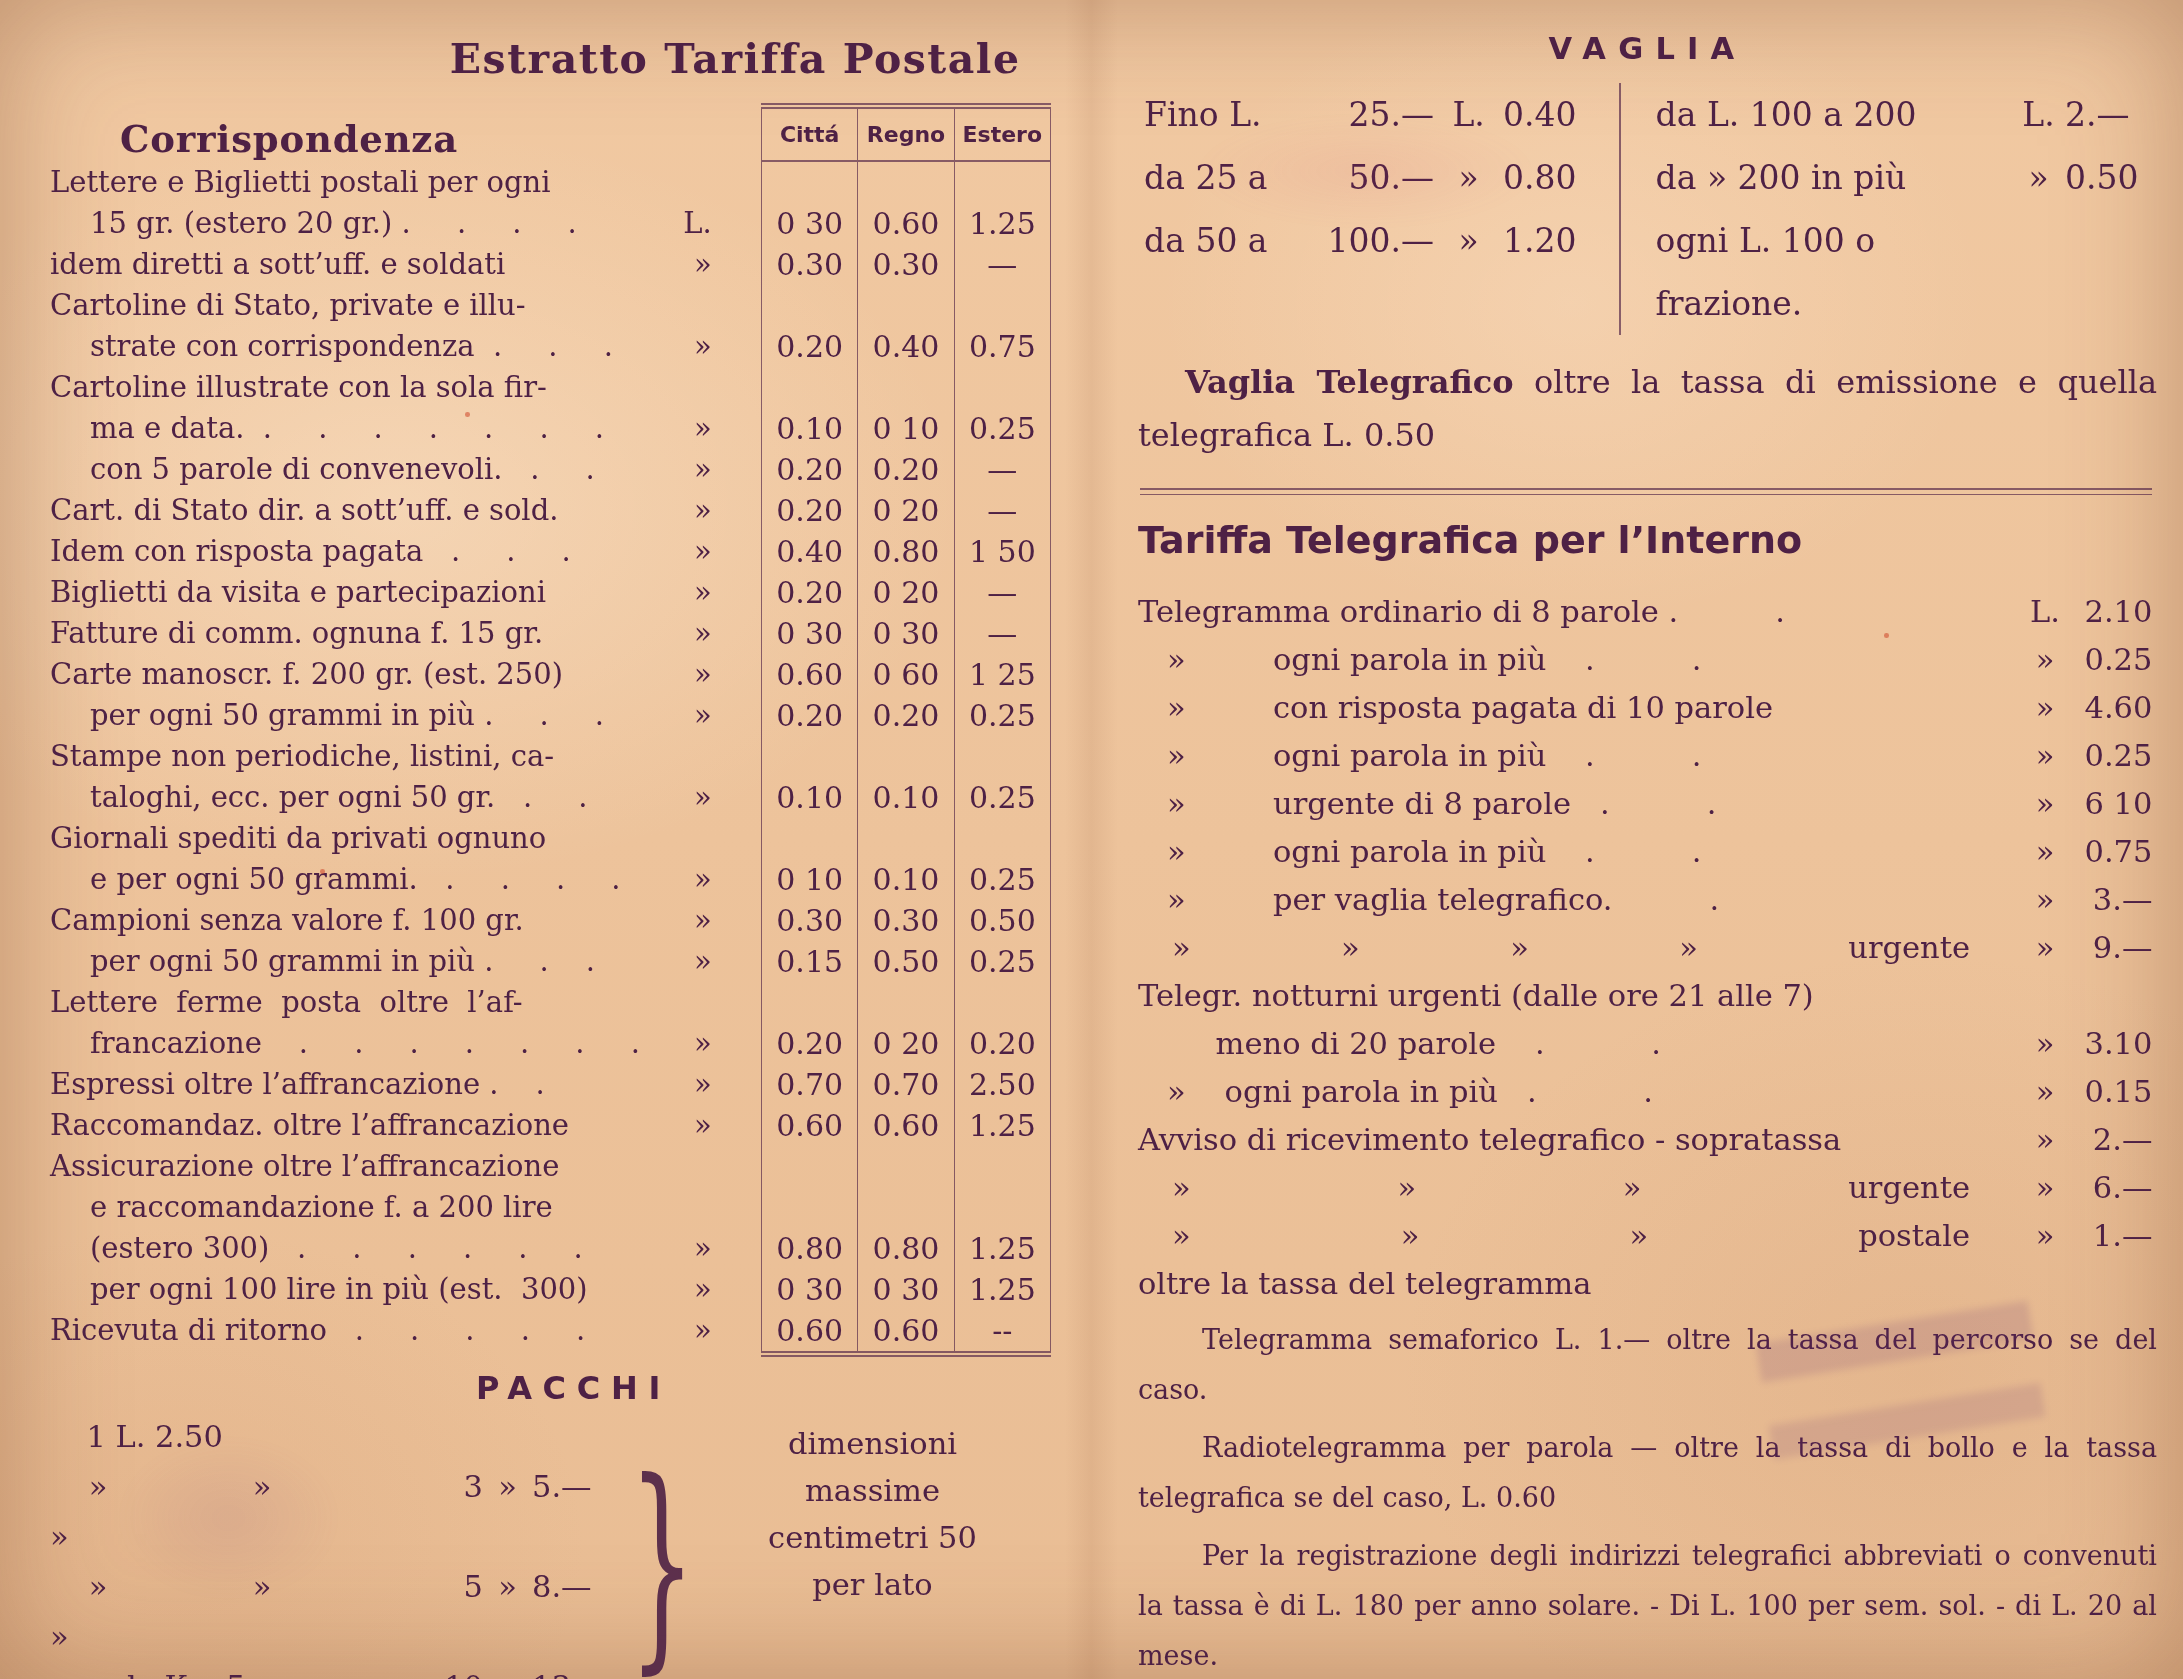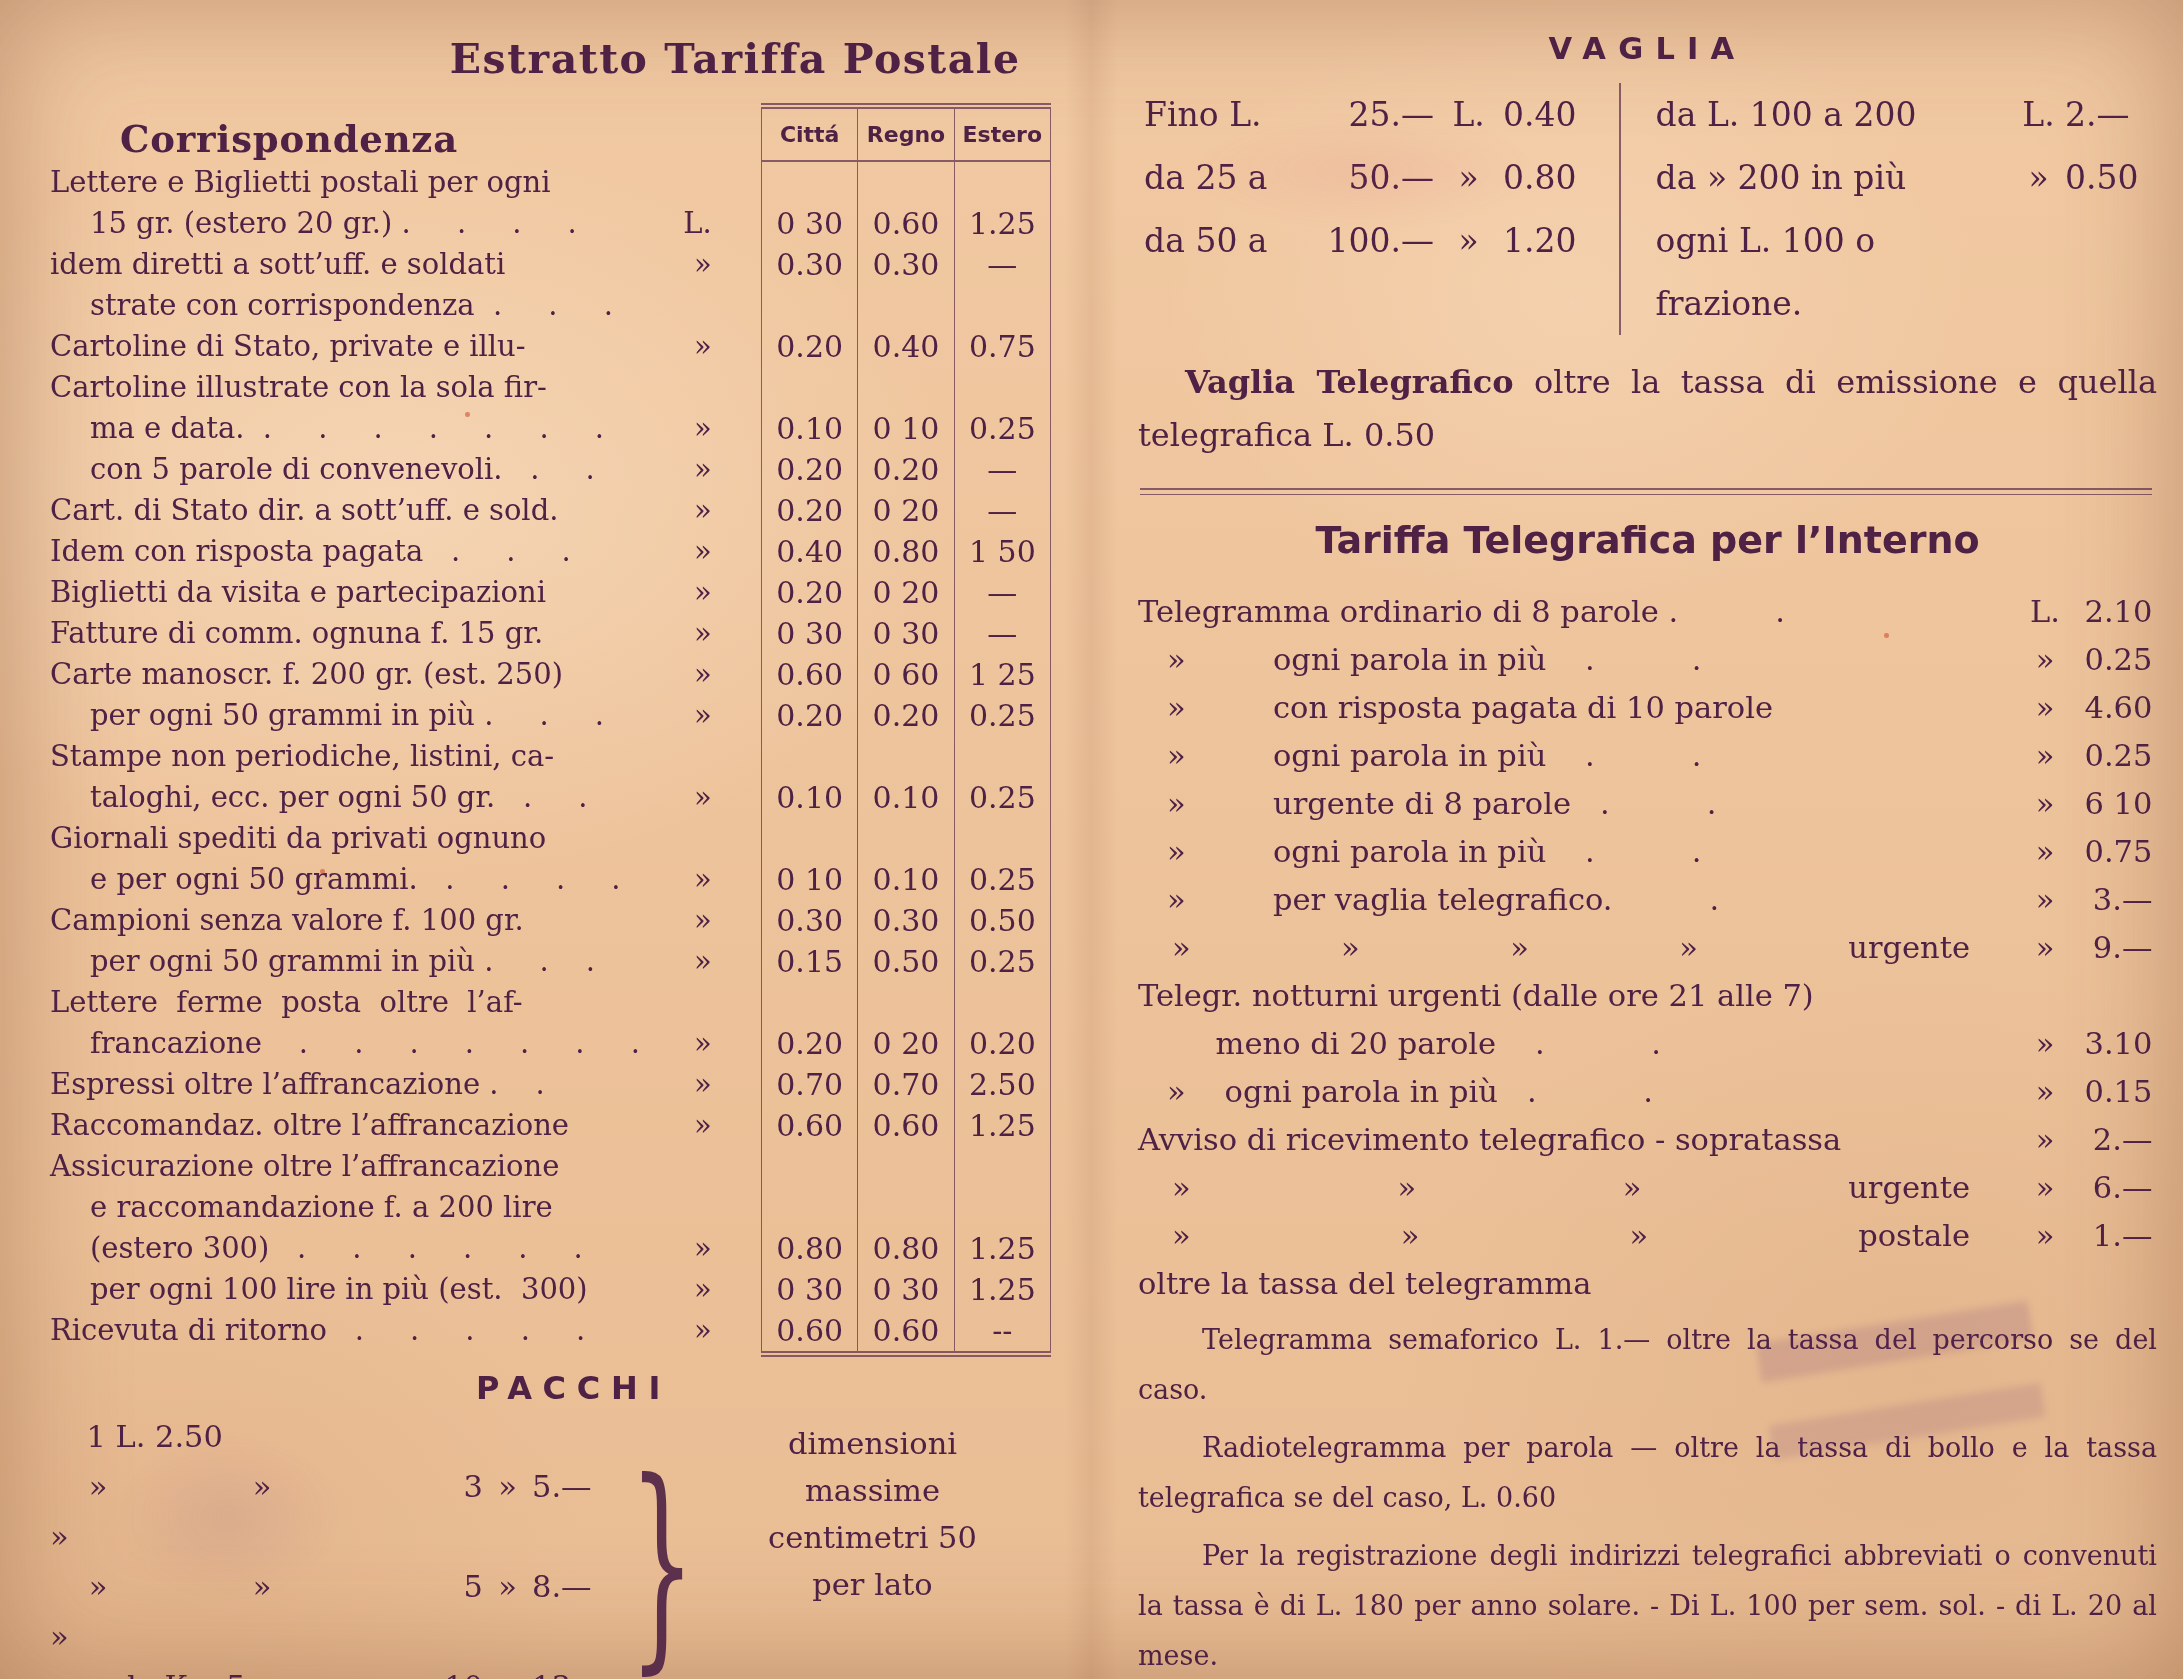--- a/index.html
+++ b/index.html
@@ -74,21 +74,21 @@
   .v-c2{width:130px;text-align:right;}
   .v-c3{width:69px;text-align:center;}
   .v-c4{width:99px;}
   .v-t{flex:1;white-space:pre-wrap;}
   .v-u{width:53px;text-align:center;}
   .v-v{width:92px;}
   .vt-par{font-size:32px;line-height:53px;margin-top:21.4px;text-indent:47px;text-align:justify;}
   .vt-par b{font-weight:bold;}
   .double-rule{margin:26px 4.6px 4.6px 1.5px;height:6.9px;
     border-top:2.3px solid var(--ink-soft);border-bottom:1.5px solid var(--ink-soft);}
-  .tt-head{text-align:center;font-family:"DejaVu Sans",sans-serif;font-weight:bold;
+  .tt-head{text-align:left;font-family:"DejaVu Sans",sans-serif;font-weight:bold;
     font-size:38px;margin:23px 0 26px 0;}
   .t-row{display:flex;font-size:30.5px;line-height:48px;}
   .t-label{flex:1;white-space:pre-wrap;}
   .t-label.spread{display:flex;justify-content:space-between;padding:0 53px 0 34px;}
   .t-unit{width:44px;text-align:center;}
   .t-val{width:90px;text-align:right;padding-right:4.6px;}
   .t-par{font-size:27px;line-height:50px;text-indent:64px;text-align:justify;margin-top:7.6px;}
 
   
   .smudge{position:absolute;pointer-events:none;}
@@ -143,22 +143,22 @@
           </div>
           <div class="c-unit">»</div>
           <div class="c-vals">
             <div class="c-cell">0.30</div>
             <div class="c-cell">0.30</div>
             <div class="c-cell">—</div>
           </div>
         </div>
         <div class="c-row">
           <div class="c-label">
+            <div class="c-line">Cartoline di Stato, private e illu-</div>
             <div class="c-line ind">strate con corrispondenza  .     .     .</div>
-            <div class="c-line">Cartoline di Stato, private e illu-</div>
           </div>
           <div class="c-unit">»</div>
           <div class="c-vals">
             <div class="c-cell">0.20</div>
             <div class="c-cell">0.40</div>
             <div class="c-cell">0.75</div>
           </div>
         </div>
         <div class="c-row">
           <div class="c-label">

